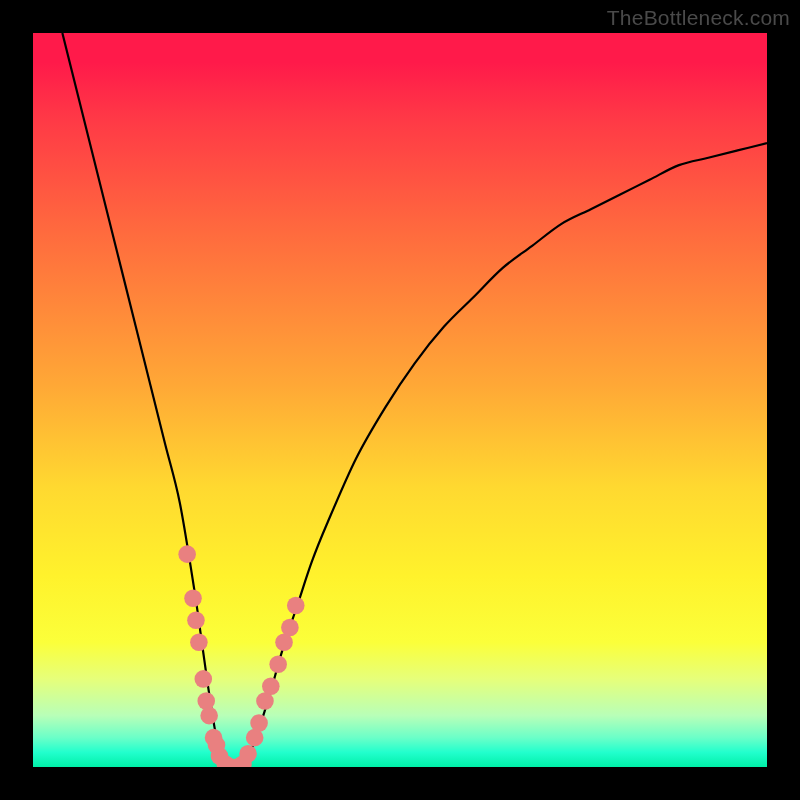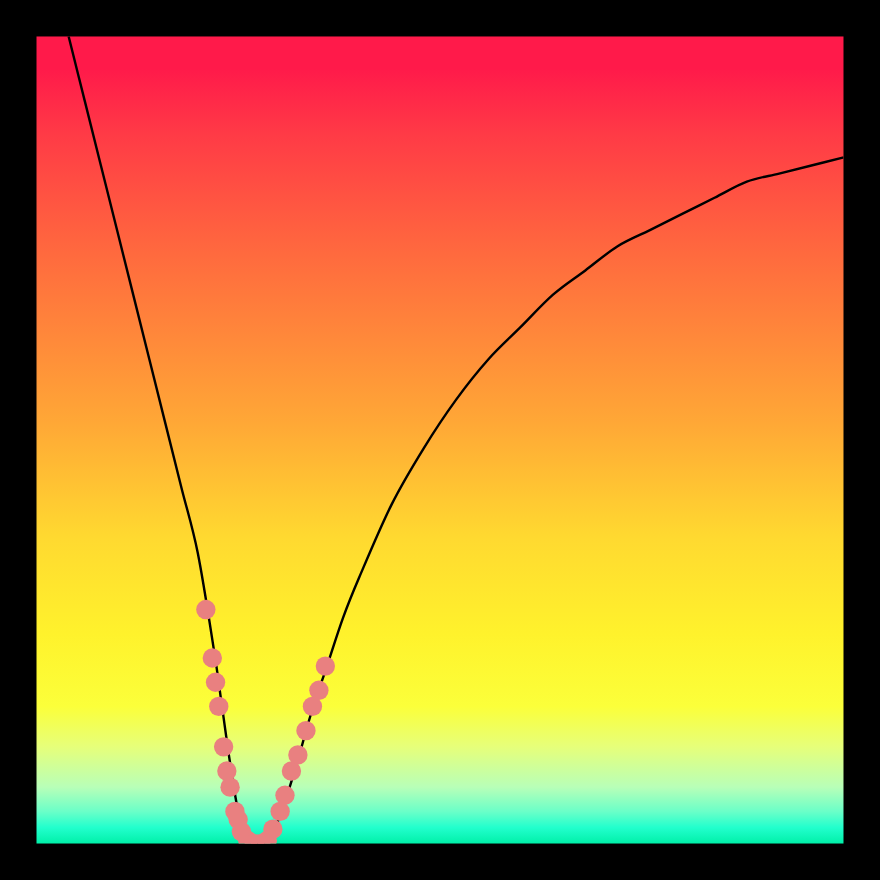--- a/index.html
+++ b/index.html
@@ -92,13 +92,14 @@
           <circle cx="226.072" cy="689.96" r="8.8" fill="#e98080"></circle>
           <circle cx="231.944" cy="667.94" r="8.8" fill="#e98080"></circle>
           <circle cx="237.816" cy="653.26" r="8.8" fill="#e98080"></circle>
           <circle cx="245.15599999999998" cy="631.24" r="8.8" fill="#e98080"></circle>
           <circle cx="251.02800000000002" cy="609.22" r="8.8" fill="#e98080"></circle>
           <circle cx="256.9" cy="594.54" r="8.8" fill="#e98080"></circle>
           <circle cx="262.772" cy="572.52" r="8.8" fill="#e98080"></circle>
         </g>
     </svg>
   </div>
+  <div class="watermark">TheBottleneck.com</div>
 </div>
 
 </body></html>

